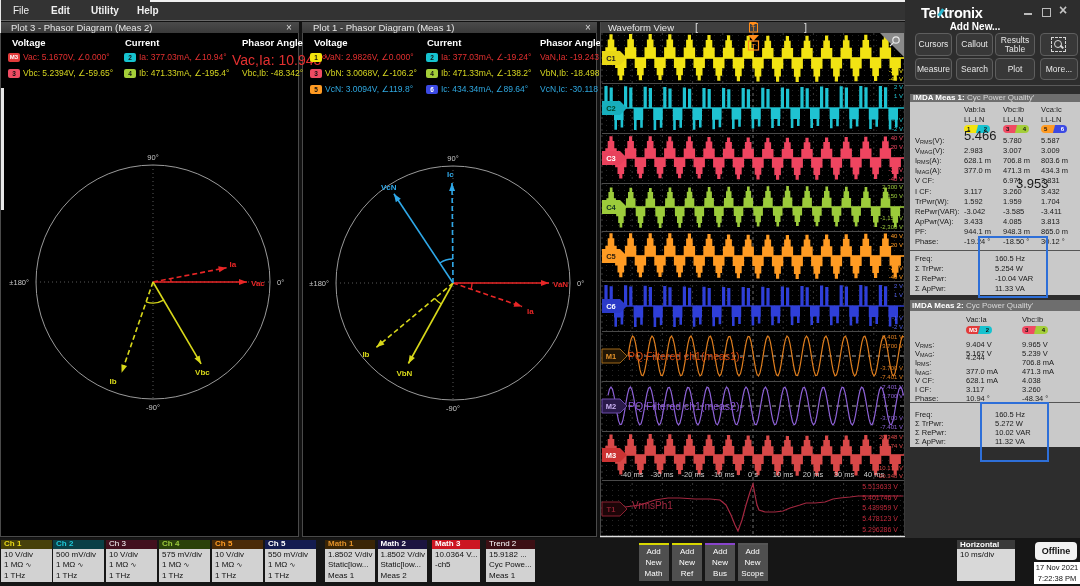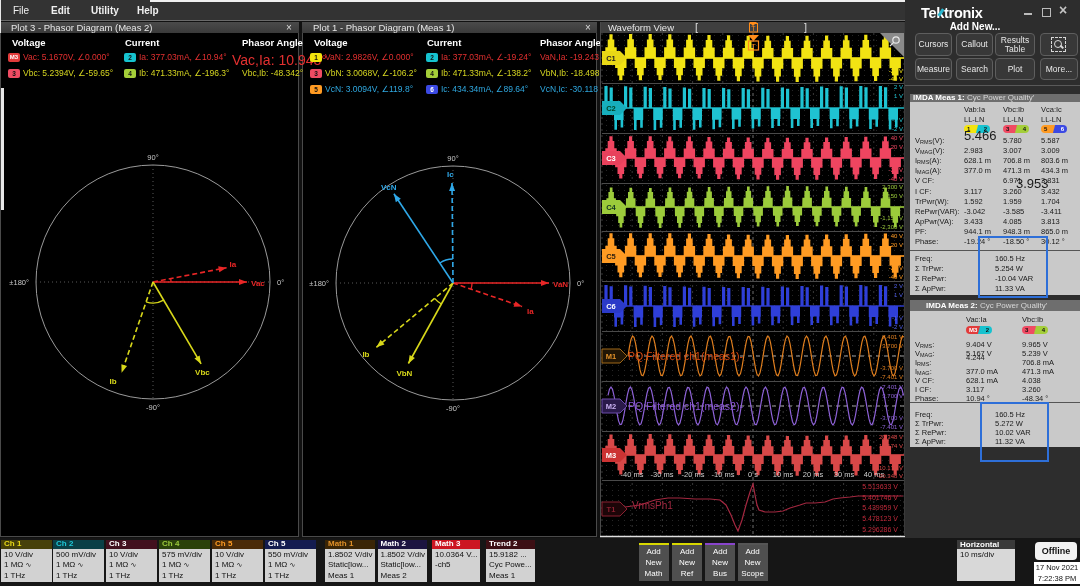--- a/index.html
+++ b/index.html
@@ -21,21 +21,21 @@
 <div style="position:absolute;left:125px;top:37px;font-size:9.5px;font-weight:bold;color:#fff">Current</div>
 <div style="position:absolute;left:242px;top:37px;font-size:9.5px;font-weight:bold;color:#fff">Phasor Angle</div>
 <div style="position:absolute;left:8px;top:53px;width:12px;height:9px;background:#e23b3b;border-radius:2px;color:#fff;font-size:6px;font-weight:bold;text-align:center;line-height:9px">M3</div>
 <div style="position:absolute;left:23px;top:52px;font-size:8.5px;color:#e33030">Vac: 5.1670V, ∠0.000°</div>
 <div style="position:absolute;left:124px;top:53px;width:12px;height:9px;background:#16c2cf;border-radius:2px;color:#111;font-size:6.5px;font-weight:bold;text-align:center;line-height:9px">2</div>
 <div style="position:absolute;left:139px;top:52px;font-size:8.5px;color:#e33030">Ia: 377.03mA, ∠10.94°</div>
 <div style="position:absolute;left:232px;top:52px;font-size:14px;color:#e33030">Vac,Ia: 10.943°</div>
 <div style="position:absolute;left:8px;top:69px;width:12px;height:9px;background:#f04b63;border-radius:2px;color:#111;font-size:6.5px;font-weight:bold;text-align:center;line-height:9px">3</div>
 <div style="position:absolute;left:23px;top:68px;font-size:8.5px;color:#d6d621">Vbc: 5.2394V, ∠-59.65°</div>
 <div style="position:absolute;left:124px;top:69px;width:12px;height:9px;background:#a4ce39;border-radius:2px;color:#111;font-size:6.5px;font-weight:bold;text-align:center;line-height:9px">4</div>
-<div style="position:absolute;left:139px;top:68px;font-size:8.5px;color:#d6d621">Ib: 471.33mA, ∠-196.3°</div>
+<div style="position:absolute;left:139px;top:68px;font-size:8.5px;color:#d6d621">Ib: 471.33mA, ∠-195.4°</div>
 <div style="position:absolute;left:242px;top:68px;font-size:8.5px;color:#d6d621">Vbc,Ib: -48.342°</div>
 <div style="position:absolute;left:302px;top:0;width:295px;height:110px">
 <div style="position:relative;width:295px;height:110px">
       <div style="position:absolute;left:12px;top:37px;font-size:9.5px;font-weight:bold;color:#fff">Voltage</div>
       <div style="position:absolute;left:125px;top:37px;font-size:9.5px;font-weight:bold;color:#fff">Current</div>
       <div style="position:absolute;left:238px;top:37px;font-size:9.5px;font-weight:bold;color:#fff">Phasor Angle</div>
       <div style="position:absolute;left:8px;top:53px;width:12px;height:9px;background:#f3e40e;border-radius:2px;color:#111;font-size:6.5px;font-weight:bold;text-align:center;line-height:9px">1</div>
       <div style="position:absolute;left:23px;top:52px;font-size:8.5px;color:#e33030">VaN: 2.9826V, ∠0.000°</div>
       <div style="position:absolute;left:124px;top:53px;width:12px;height:9px;background:#16c2cf;border-radius:2px;color:#111;font-size:6.5px;font-weight:bold;text-align:center;line-height:9px">2</div>
       <div style="position:absolute;left:139px;top:52px;font-size:8.5px;color:#e33030">Ia: 377.03mA, ∠-19.24°</div>
@@ -328,21 +328,21 @@
 <div style="position:absolute;left:910px;top:250px;width:170px;height:1px;background:#555"></div>
 <div style="position:absolute;left:915px;top:253.5px;font-size:7.5px;color:#1a1a1a">Freq:</div>
 <div style="position:absolute;left:995px;top:253.5px;font-size:7.5px;color:#1a1a1a">160.5 Hz</div>
 <div style="position:absolute;left:915px;top:263.7px;font-size:7.5px;color:#1a1a1a">Σ TrPwr:</div>
 <div style="position:absolute;left:995px;top:263.7px;font-size:7.5px;color:#1a1a1a">5.254 W</div>
 <div style="position:absolute;left:915px;top:273.9px;font-size:7.5px;color:#1a1a1a">Σ RePwr:</div>
 <div style="position:absolute;left:995px;top:273.9px;font-size:7.5px;color:#1a1a1a">-10.04 VAR</div>
 <div style="position:absolute;left:915px;top:284.09999999999997px;font-size:7.5px;color:#1a1a1a">Σ ApPwr:</div>
 <div style="position:absolute;left:995px;top:284.09999999999997px;font-size:7.5px;color:#1a1a1a">11.33 VA</div>
 <div style="position:absolute;left:978px;top:236px;width:66px;height:58px;border:2px solid #2e6fd8"></div>
-<div style="position:absolute;left:910px;top:300px;width:170px;height:11px;background:#6e6e6e;color:#fff;font-size:8px;line-height:11px;padding-left:16px;box-sizing:border-box"><b>IMDA Meas 2:</b> <span style="color:#d8d8d8">Cyc Power Quality'</span></div>
+<div style="position:absolute;left:910px;top:300px;width:170px;height:11px;background:#6e6e6e;color:#fff;font-size:8px;line-height:11px;padding-left:2px;box-sizing:border-box"><b>IMDA Meas 2:</b> <span style="color:#d8d8d8">Cyc Power Quality'</span></div>
 <div style="position:absolute;left:910px;top:311px;width:170px;height:136px;background:#c9c9c9"></div>
 <div style="position:absolute;left:915px;top:315px;font-size:7.5px;color:#1a1a1a"></div>
 <div style="position:absolute;left:966px;top:315px;font-size:7.5px;color:#1a1a1a">Vac:Ia</div>
 <div style="position:absolute;left:1022px;top:315px;font-size:7.5px;color:#1a1a1a">Vbc:Ib</div>
 <div style="position:absolute;left:966px;top:326px;width:26px;height:8px;border-radius:4px;overflow:hidden;background:linear-gradient(105deg,#e23b3b 48%,#16c2cf 52%)">
     <span style="position:absolute;left:3px;top:0;font-size:6px;line-height:8px;color:#fff;font-weight:bold">M3</span>
     <span style="position:absolute;right:3px;top:0;font-size:6px;line-height:8px;color:#111;font-weight:bold">2</span>
   </div>
 <div style="position:absolute;left:1022px;top:326px;width:26px;height:8px;border-radius:4px;overflow:hidden;background:linear-gradient(105deg,#f04b63 48%,#a4ce39 52%)">
     <span style="position:absolute;left:3px;top:0;font-size:6px;line-height:8px;color:#111;font-weight:bold">3</span>
@@ -385,21 +385,21 @@
     <div style="height:10.5px">10 V/div</div>
     <div style="height:10.5px">1 MΩ <span style="font-size:7px">∿</span></div>
     <div style="height:10.5px">1 THz</div>
   </div>
 <div style="position:absolute;left:53px;top:540px;width:50.5px;height:8.5px;background:#0a3f46;color:#1ec8d8;font-size:8px;font-weight:bold;line-height:8.5px;padding-left:3px;box-sizing:border-box">Ch 2</div>
 <div style="position:absolute;left:53px;top:548.5px;width:50.5px;height:33.5px;background:#d2d2d2;color:#111;font-size:8px;line-height:10.5px;padding:1px 0 0 3px;box-sizing:border-box">
     <div style="height:10.5px">500 mV/div</div>
     <div style="height:10.5px">1 MΩ <span style="font-size:7px">∿</span></div>
     <div style="height:10.5px">1 THz</div>
   </div>
-<div style="position:absolute;left:106px;top:540px;width:50.5px;height:8.5px;background:#42101e;color:#ffffff;font-size:8px;font-weight:bold;line-height:8.5px;padding-left:3px;box-sizing:border-box">Ch 3</div>
+<div style="position:absolute;left:106px;top:540px;width:50.5px;height:8.5px;background:#42101e;color:#ffffff;font-size:8px;font-weight:normal;line-height:8.5px;padding-left:3px;box-sizing:border-box">Ch 3</div>
 <div style="position:absolute;left:106px;top:548.5px;width:50.5px;height:33.5px;background:#d2d2d2;color:#111;font-size:8px;line-height:10.5px;padding:1px 0 0 3px;box-sizing:border-box">
     <div style="height:10.5px">10 V/div</div>
     <div style="height:10.5px">1 MΩ <span style="font-size:7px">∿</span></div>
     <div style="height:10.5px">1 THz</div>
   </div>
 <div style="position:absolute;left:159px;top:540px;width:50.5px;height:8.5px;background:#2a420a;color:#9ccb3b;font-size:8px;font-weight:bold;line-height:8.5px;padding-left:3px;box-sizing:border-box">Ch 4</div>
 <div style="position:absolute;left:159px;top:548.5px;width:50.5px;height:33.5px;background:#d2d2d2;color:#111;font-size:8px;line-height:10.5px;padding:1px 0 0 3px;box-sizing:border-box">
     <div style="height:10.5px">575 mV/div</div>
     <div style="height:10.5px">1 MΩ <span style="font-size:7px">∿</span></div>
     <div style="height:10.5px">1 THz</div>
@@ -427,21 +427,21 @@
     <div style="height:10.5px">1.8502 V/div</div>
     <div style="height:10.5px">Static[low...</div>
     <div style="height:10.5px">Meas 2</div>
   </div>
 <div style="position:absolute;left:432px;top:540px;width:48px;height:8.5px;background:#cc1622;color:#ffffff;font-size:8px;font-weight:bold;line-height:8.5px;padding-left:3px;box-sizing:border-box">Math 3</div>
 <div style="position:absolute;left:432px;top:548.5px;width:48px;height:33.5px;background:#d2d2d2;color:#111;font-size:8px;line-height:10.5px;padding:1px 0 0 3px;box-sizing:border-box">
     <div style="height:10.5px">10.0364 V...</div>
     <div style="height:10.5px">-ch5</div>
     <div style="height:10.5px"></div>
   </div>
-<div style="position:absolute;left:486px;top:540px;width:49px;height:14px;background:#3c0f14;color:#ffffff;font-size:8px;font-weight:bold;line-height:8.5px;padding-left:3px;box-sizing:border-box">Trend 2</div>
+<div style="position:absolute;left:486px;top:540px;width:49px;height:14px;background:#3c0f14;color:#ffffff;font-size:8px;font-weight:normal;line-height:8.5px;padding-left:3px;box-sizing:border-box">Trend 2</div>
 <div style="position:absolute;left:486px;top:548.5px;width:49px;height:33.5px;background:#d2d2d2;color:#111;font-size:8px;line-height:10.5px;padding:1px 0 0 3px;box-sizing:border-box">
     <div style="height:10.5px">15.9182 ...</div>
     <div style="height:10.5px">Cyc Powe...</div>
     <div style="height:10.5px">Meas 1</div>
   </div>
 <div style="position:absolute;left:638.5px;top:543px;width:30px;height:38px;background:#4f4f4f;border-top:2.5px solid #d8d800;color:#fff;font-size:8px;line-height:11px;text-align:center;box-sizing:border-box;padding-top:1px">Add<br>New<br>Math</div>
 <div style="position:absolute;left:672px;top:543px;width:30px;height:38px;background:#4f4f4f;border-top:2.5px solid #d8d800;color:#fff;font-size:8px;line-height:11px;text-align:center;box-sizing:border-box;padding-top:1px">Add<br>New<br>Ref</div>
 <div style="position:absolute;left:705px;top:543px;width:30px;height:38px;background:#4f4f4f;border-top:2.5px solid #8844cc;color:#fff;font-size:8px;line-height:11px;text-align:center;box-sizing:border-box;padding-top:1px">Add<br>New<br>Bus</div>
 <div style="position:absolute;left:737.5px;top:543px;width:30px;height:38px;background:#4f4f4f;border-top:2.5px solid #555555;color:#fff;font-size:8px;line-height:11px;text-align:center;box-sizing:border-box;padding-top:1px">Add<br>New<br>Scope</div>
 <div style="position:absolute;left:957px;top:540px;width:58px;height:9px;background:#3a3a3a;color:#fff;font-size:8px;font-weight:bold;line-height:9px;padding-left:3px;box-sizing:border-box">Horizontal</div>

